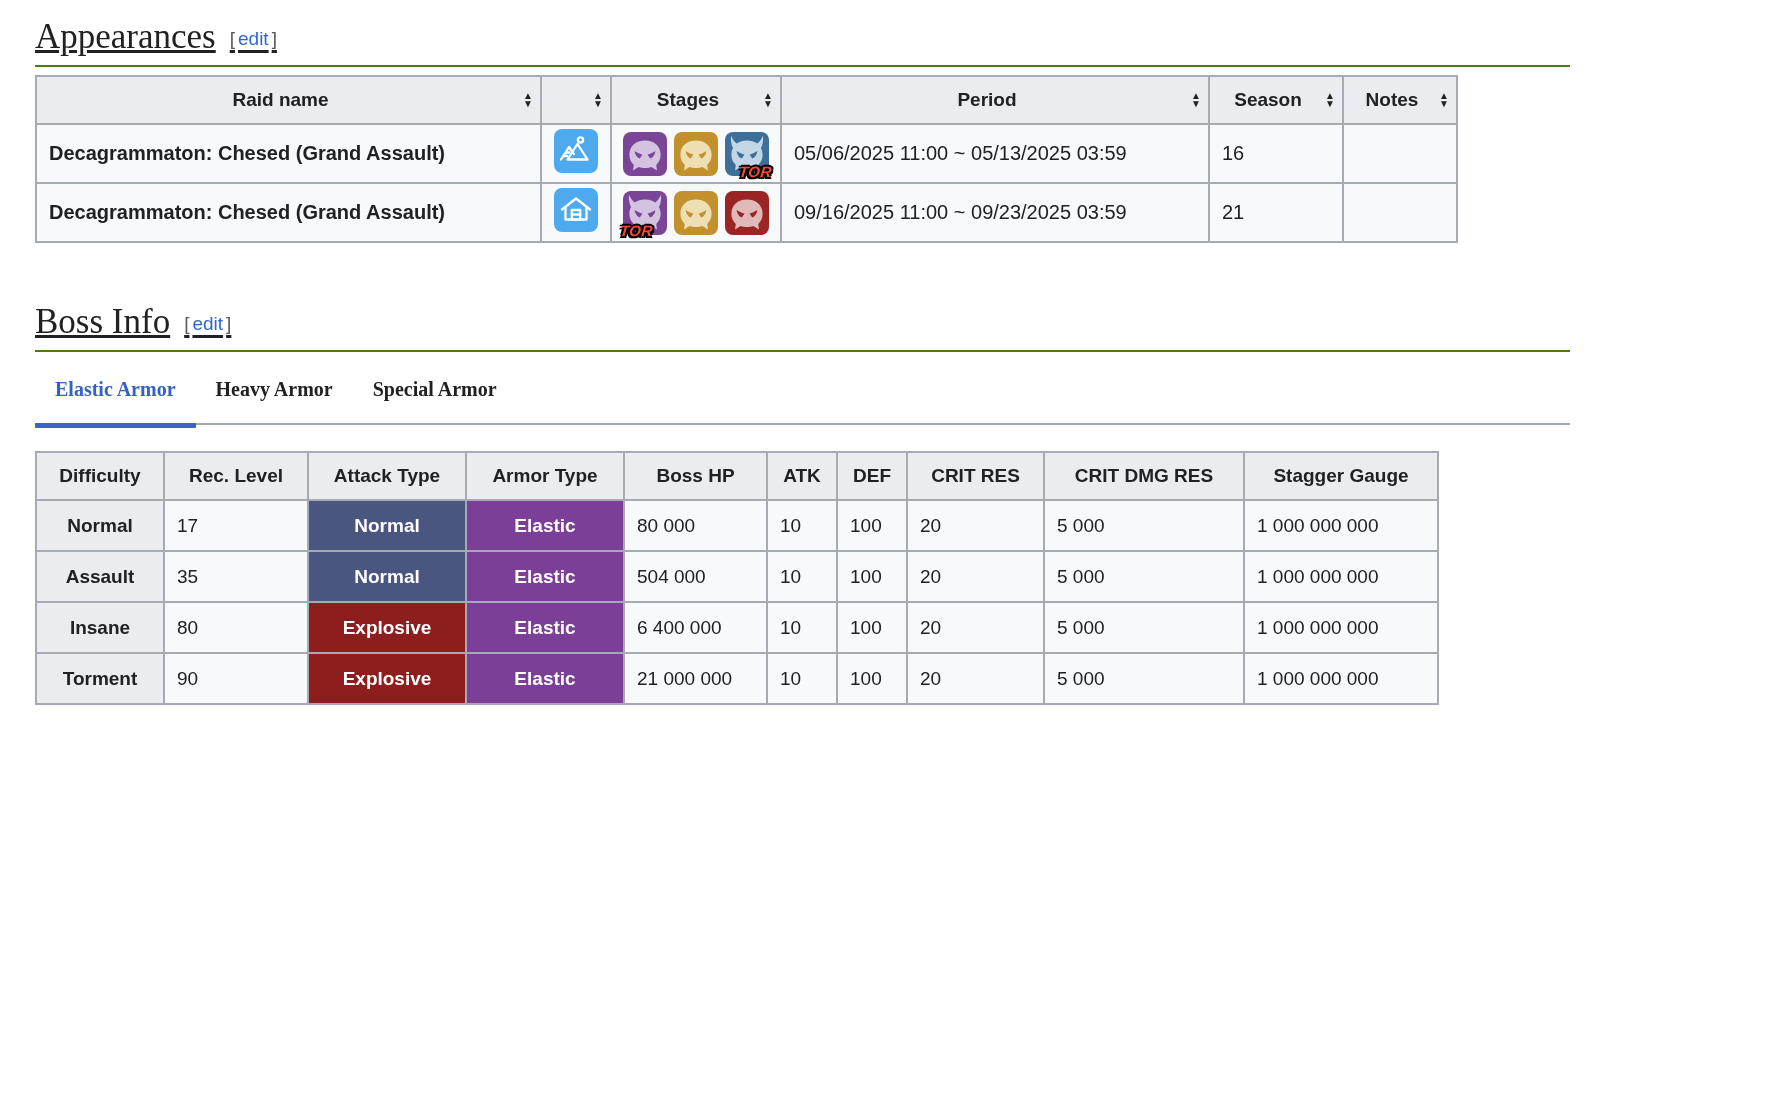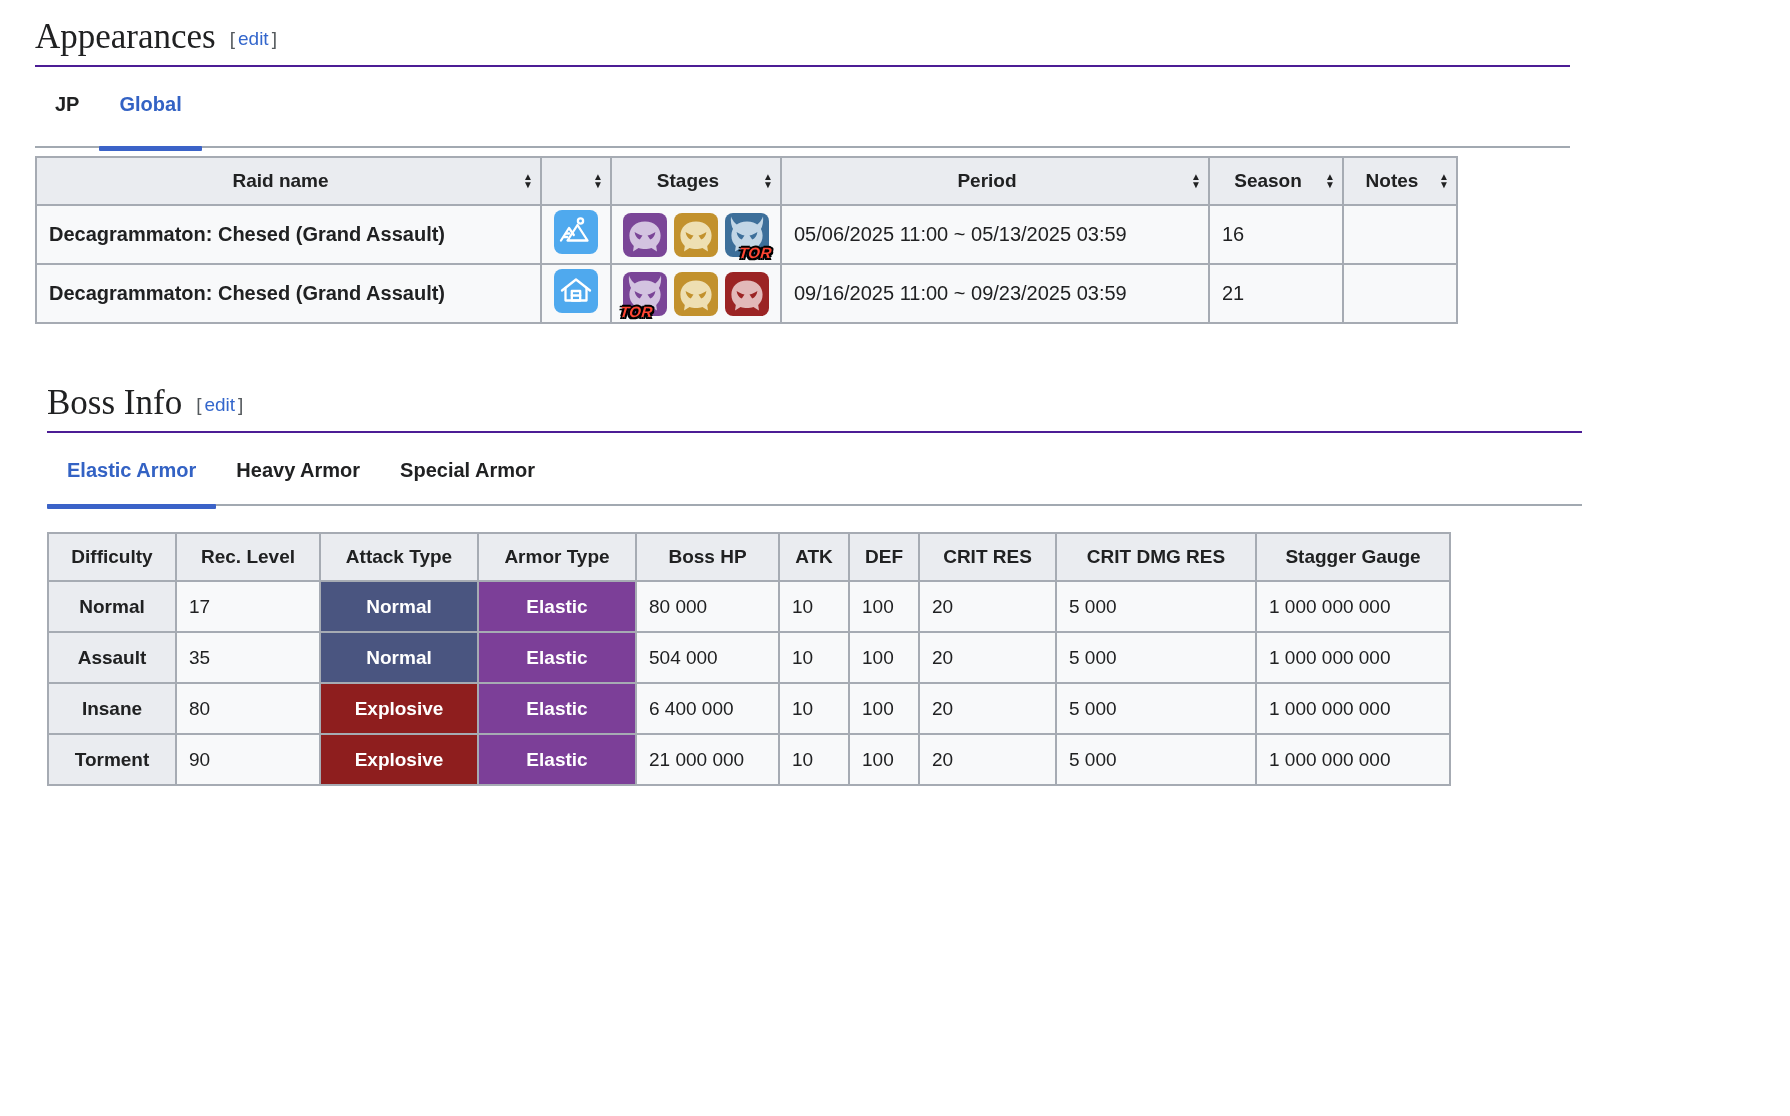--- a/index.html
+++ b/index.html
@@ -5,47 +5,48 @@
   * { box-sizing: border-box; margin: 0; padding: 0; }
   html,body { background:#fff; }
   body {
     width: 1790px; height: 1116px; overflow: hidden;
     color: #202122;
     font-family: "Liberation Sans", "DejaVu Sans", sans-serif;
     font-size: 19px;
   }
   .page { padding: 16px 0 0 35px; }
   .section { width: 1535px; }
-  .section.boss { margin-top: 58px; margin-left: 12px; }
+  .section.boss { margin-top: 58px; }
 
   
   h2.wiki-heading {
     font-family: "Liberation Serif", "DejaVu Serif", serif;
     font-weight: 400;
     font-size: 35px;
     line-height: 1.2;
-    border-bottom: 2px solid #4c1d95;
+    border-bottom: 2px solid #4d7c0f;
     padding-bottom: 7px;
+    text-decoration: underline;
   }
   .editsection {
     font-family: "Liberation Sans", "DejaVu Sans", sans-serif;
     font-size: 19px; font-weight: 400;
     color: #54595d; margin-left: 14px;
     vertical-align: 3px;
   }
   .editsection a { color: #3366cc; text-decoration: none; cursor: pointer; padding: 0 3px; }
 
   
   .tabbar {
     display: flex;
     margin-top: 24px;
     border-bottom: 2px solid #a2a9b1;
     padding-bottom: 28px;
   }
-  .tabbar.armor { padding-bottom: 20px; }
+  .tabbar.armor { padding-bottom: 20px; font-family: Liberation Serif, serif; }
   .tab {
     position: relative;
     font-weight: bold; font-size: 20px;
     padding: 2px 20px;
     cursor: pointer;
     color: #202122;
     white-space: nowrap;
   }
   .tab.active { color: #3362c4; }
   .tab.active::after {
@@ -114,24 +115,20 @@
 </head>
 <body>
 
 <div class="page">
 
   <div class="section">
     <h2 class="wiki-heading">
       <span>Appearances</span><span class="editsection"><span>[</span><a>edit</a><span>]</span></span>
     </h2>
 
-    <div class="tabbar" id="region-tabbar">
-        <div class="tab">JP</div>
-        <div class="tab active">Global</div>
-      </div>
 
     <table class="wikitable raid-table">
       <colgroup>
         <col style="width:505px">
           <col style="width:70px">
           <col style="width:170px">
         <col style="width:428px">
           <col style="width:134px">
           <col style="width:114px">
       </colgroup>

